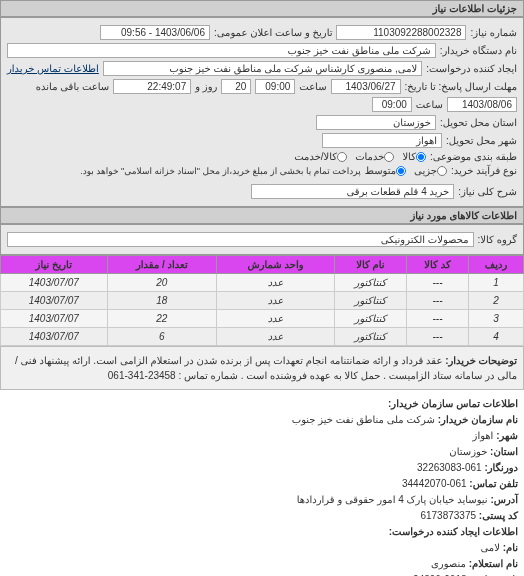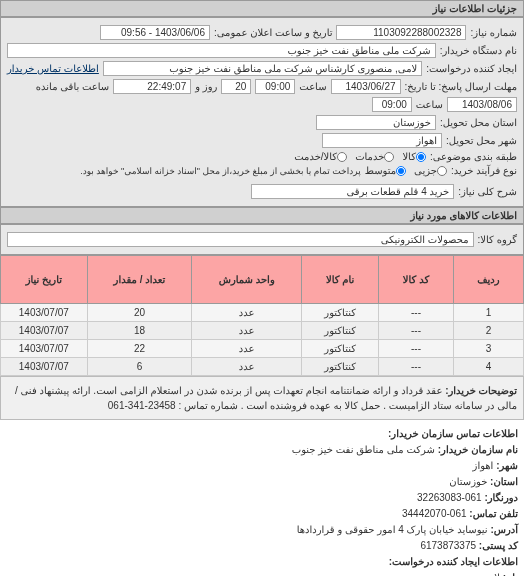--- a/index.html
+++ b/index.html
@@ -54,31 +54,32 @@
 input[type="radio"] {
   width: 10px;
   height: 10px;
 }
 table {
   width: 100%;
   border-collapse: collapse;
   font-size: 10px;
 }
 th {
-  background: #fca5a5;
+  background: #d946ef;
   border: 1px solid #999;
-  padding: 18px;
+  padding: 3px;
   text-align: center;
   font-weight: bold;
 }
 td {
   border: 1px solid #ccc;
   padding: 3px;
   text-align: center;
   background: #f5f5f5;
+  font-style: italic;
 }
 tr:nth-child(even) td {
   background: #eeeeee;
 }
 .note-box {
   background: #f0f0f0;
   border: 1px solid #bbb;
   padding: 6px;
   font-size: 10px;
   line-height: 1.5;

